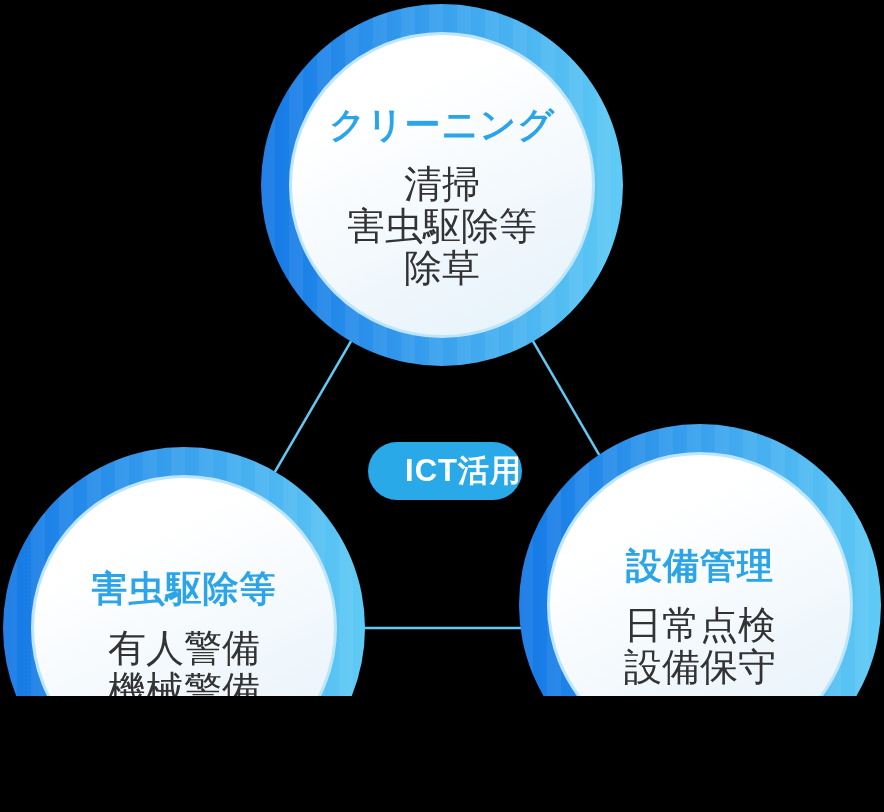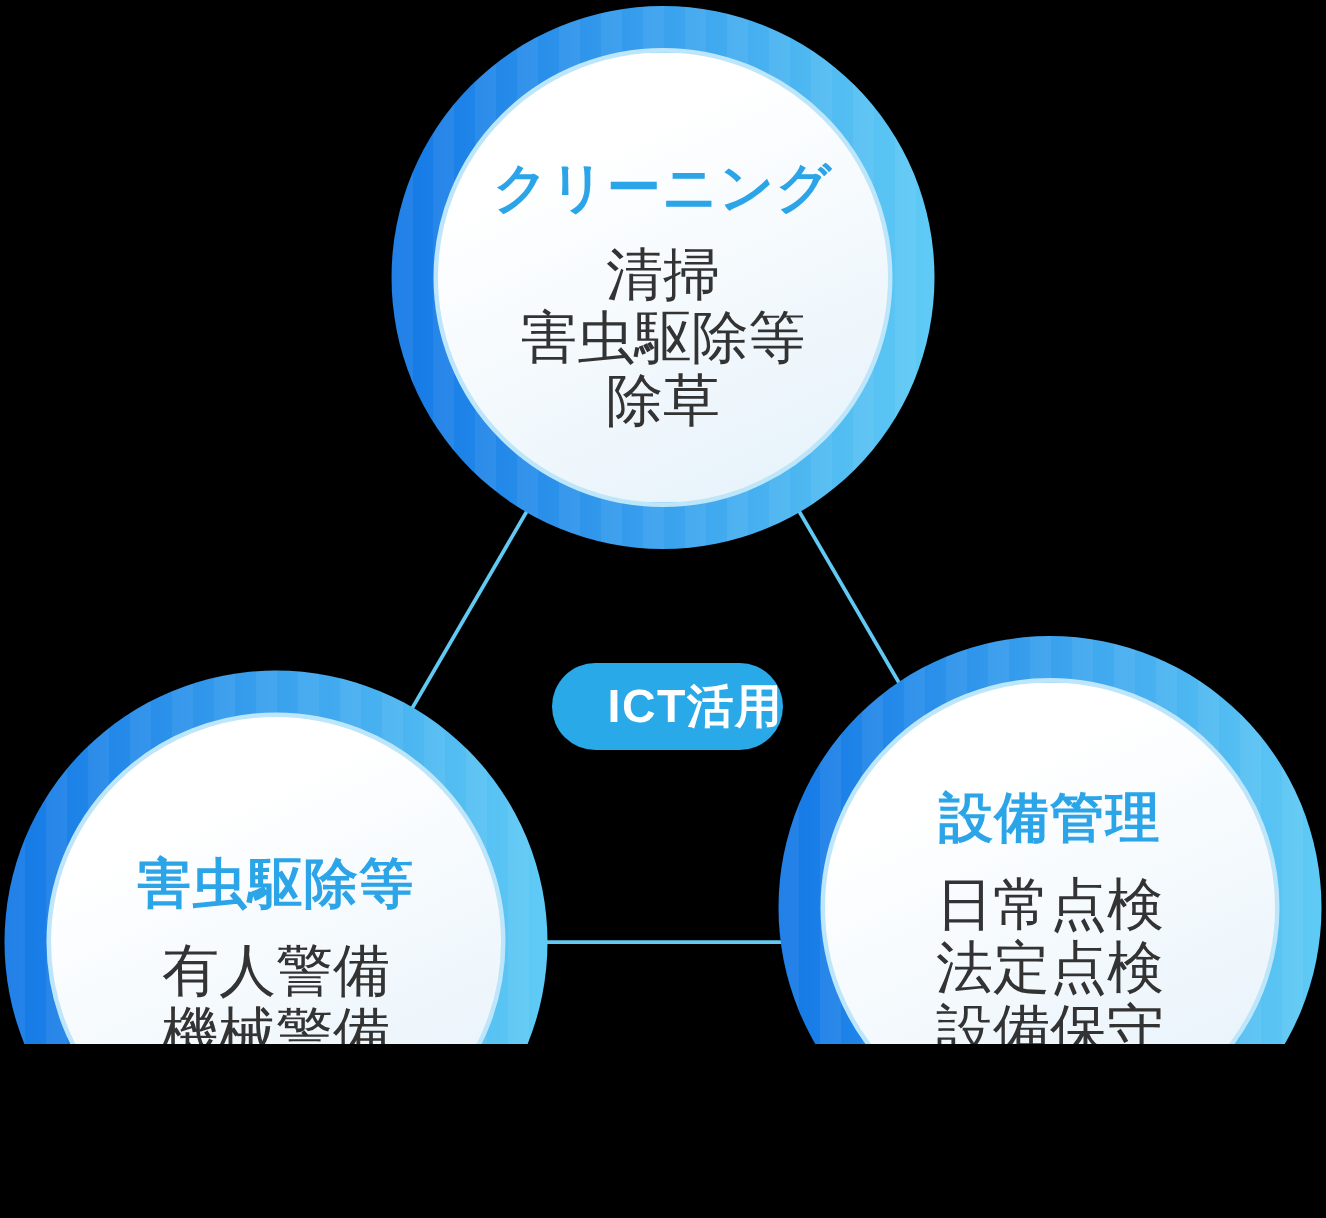--- a/index.html
+++ b/index.html
@@ -128,21 +128,20 @@
         <div class="node-item">機械警備</div>
       </div>
     </div>
   </div>
 
   <div class="circle node-facility">
     <div class="inner">
       <div class="content">
         <div class="node-title">設備管理</div>
         <div class="node-item">日常点検</div>
-        <div class="node-item">法定点検</div>
         <div class="node-item">設備保守</div>
       </div>
     </div>
   </div>
 
   <div class="pill">
     <span>ICT活用</span>
   </div>
 
 </div>

